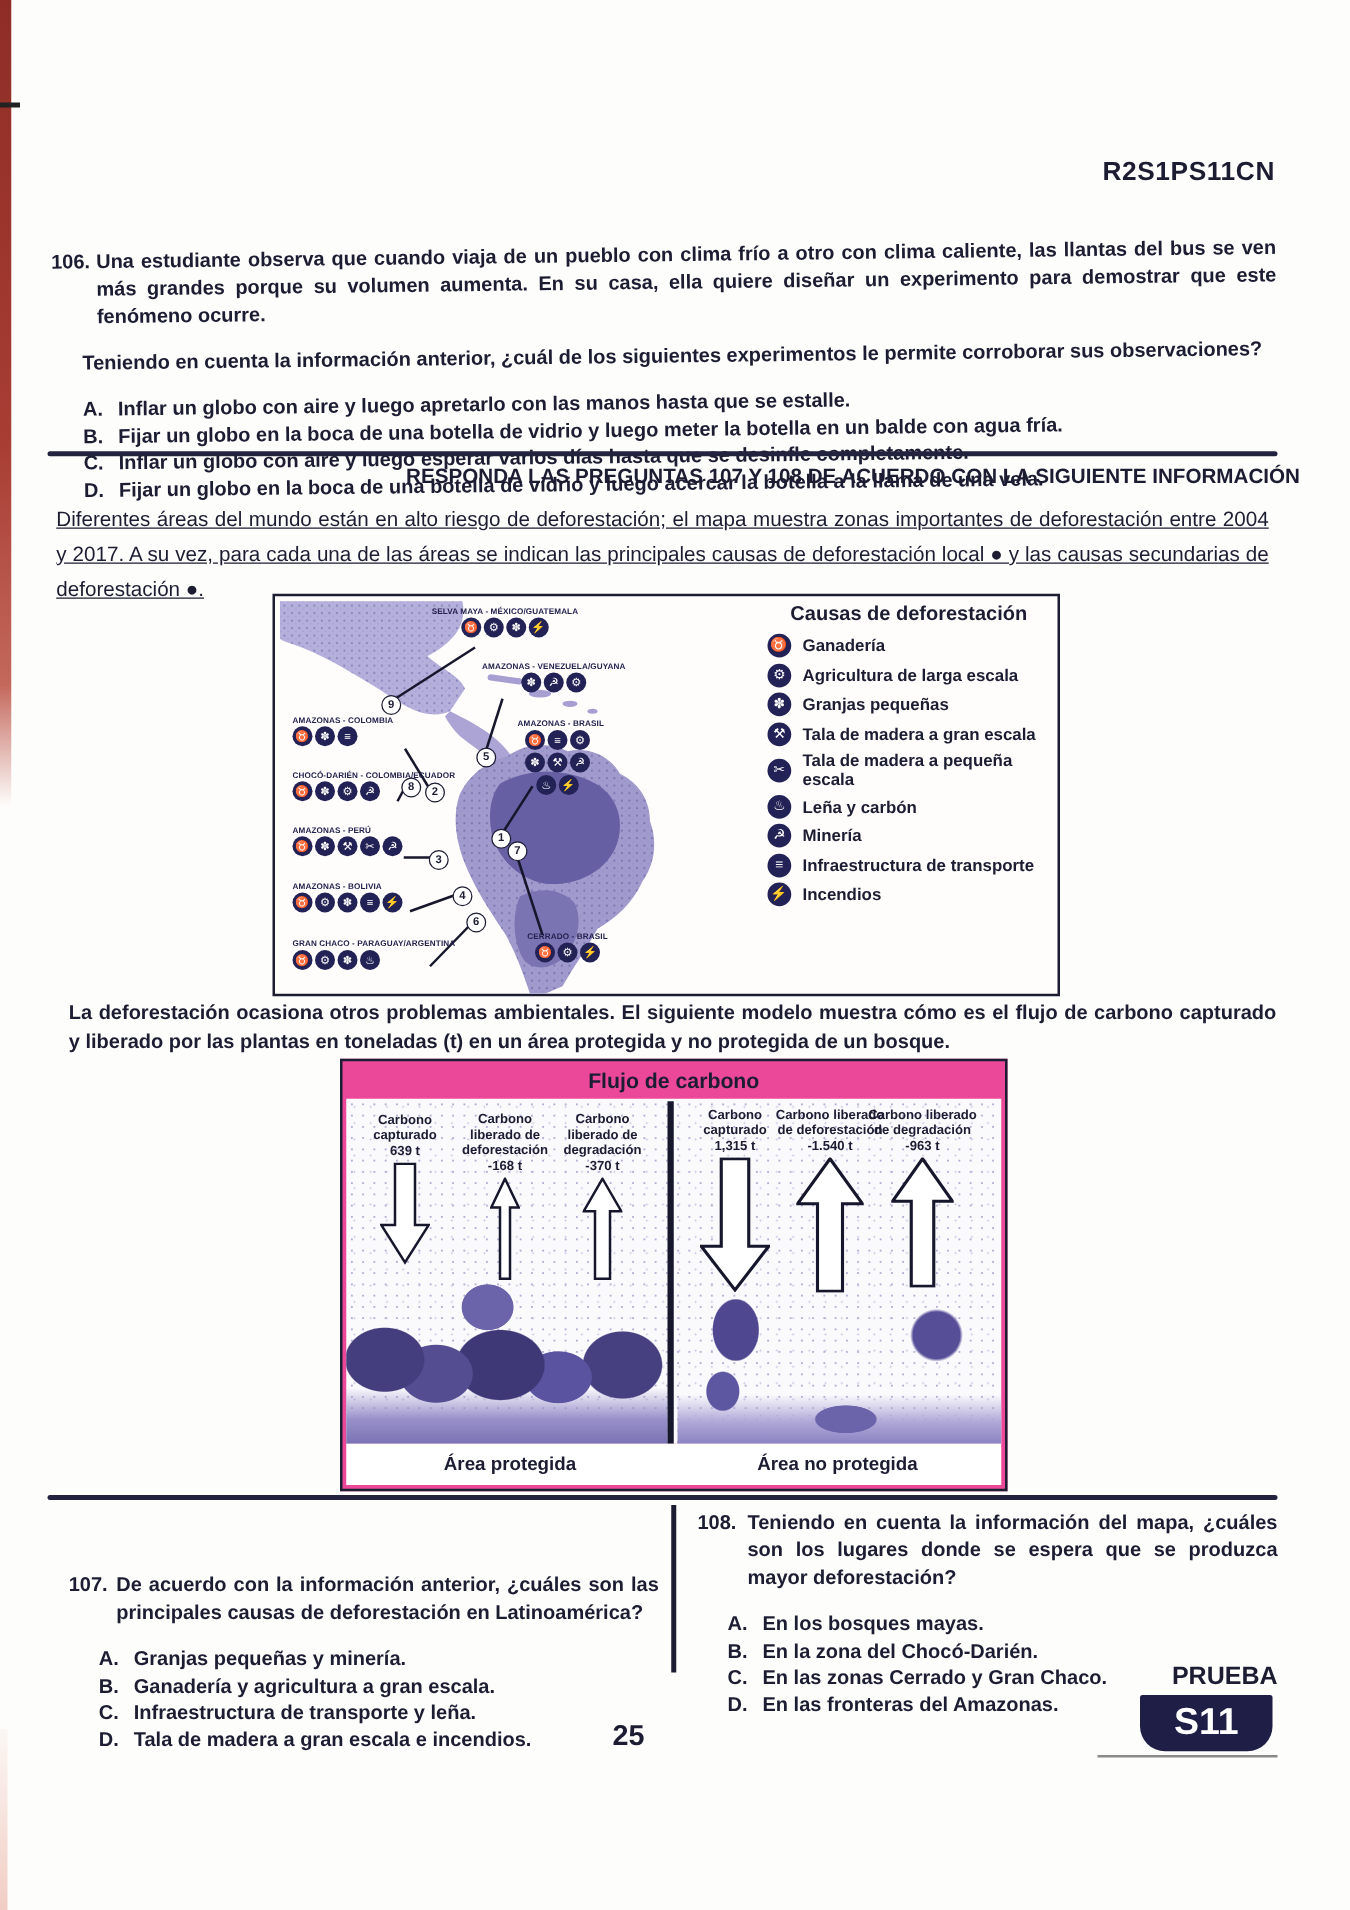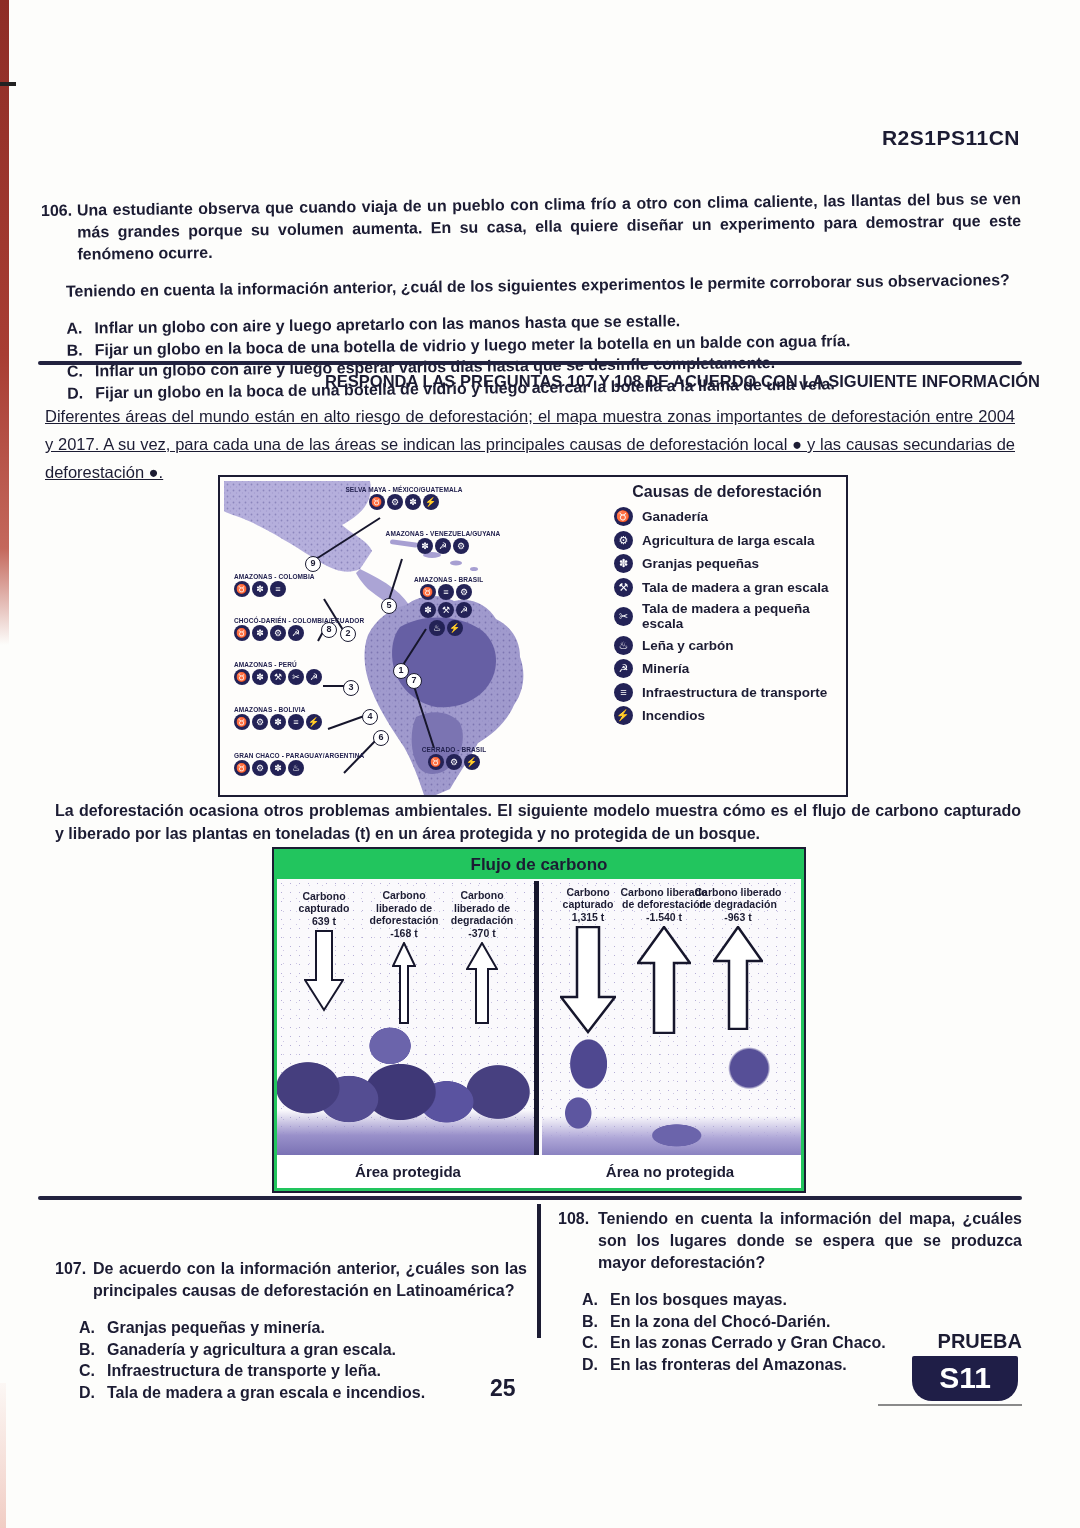--- a/index.html
+++ b/index.html
@@ -67,21 +67,21 @@
   .markers .marker:nth-of-type(8){left:173px;top:186px;}
   .markers .marker:nth-of-type(9){left:186px;top:196px;}
   .legend{position:absolute;left:394px;top:6px;width:226px;}
   .ltitle{font-size:16px;font-weight:700;text-align:center;margin-bottom:6px;}
   .lrow{display:flex;align-items:center;gap:9px;margin:4.5px 0;}
   .lic{flex:0 0 19px;width:19px;height:19px;border-radius:50%;background:#232256;color:#fff;
        font-size:11px;line-height:19px;text-align:center;}
   .llabel{font-size:13.5px;font-weight:600;line-height:15px;}
   
   .fig2{left:272px;top:847px;width:530px;height:342px;border:2.5px solid #1c1c33;
-        background:#22c55e;margin:0;overflow:hidden;}
+        background:#ec4899;margin:0;overflow:hidden;}
   .f2title{text-align:center;font-size:17px;font-weight:700;margin-top:6px;}
   .f2photo{position:absolute;left:3px;top:30px;right:3px;bottom:36px;
      background-image:radial-gradient(#b5aed6 0.7px,transparent 1px),
                       radial-gradient(#cdc7e4 0.6px,transparent 1px);
      background-size:9px 9px,13px 13px;background-color:#faf9fc;}
   .divider{position:absolute;left:260px;top:32px;width:5px;bottom:36px;background:#16162c;}
   .fcol{position:absolute;text-align:center;font-size:10.5px;font-weight:700;line-height:12.5px;}
   .fcol .fname{min-height:38px;display:flex;flex-direction:column;justify-content:flex-end;}
   .fcol svg{margin-top:3px;}
   .c1{left:8px;top:40px;width:84px;}

